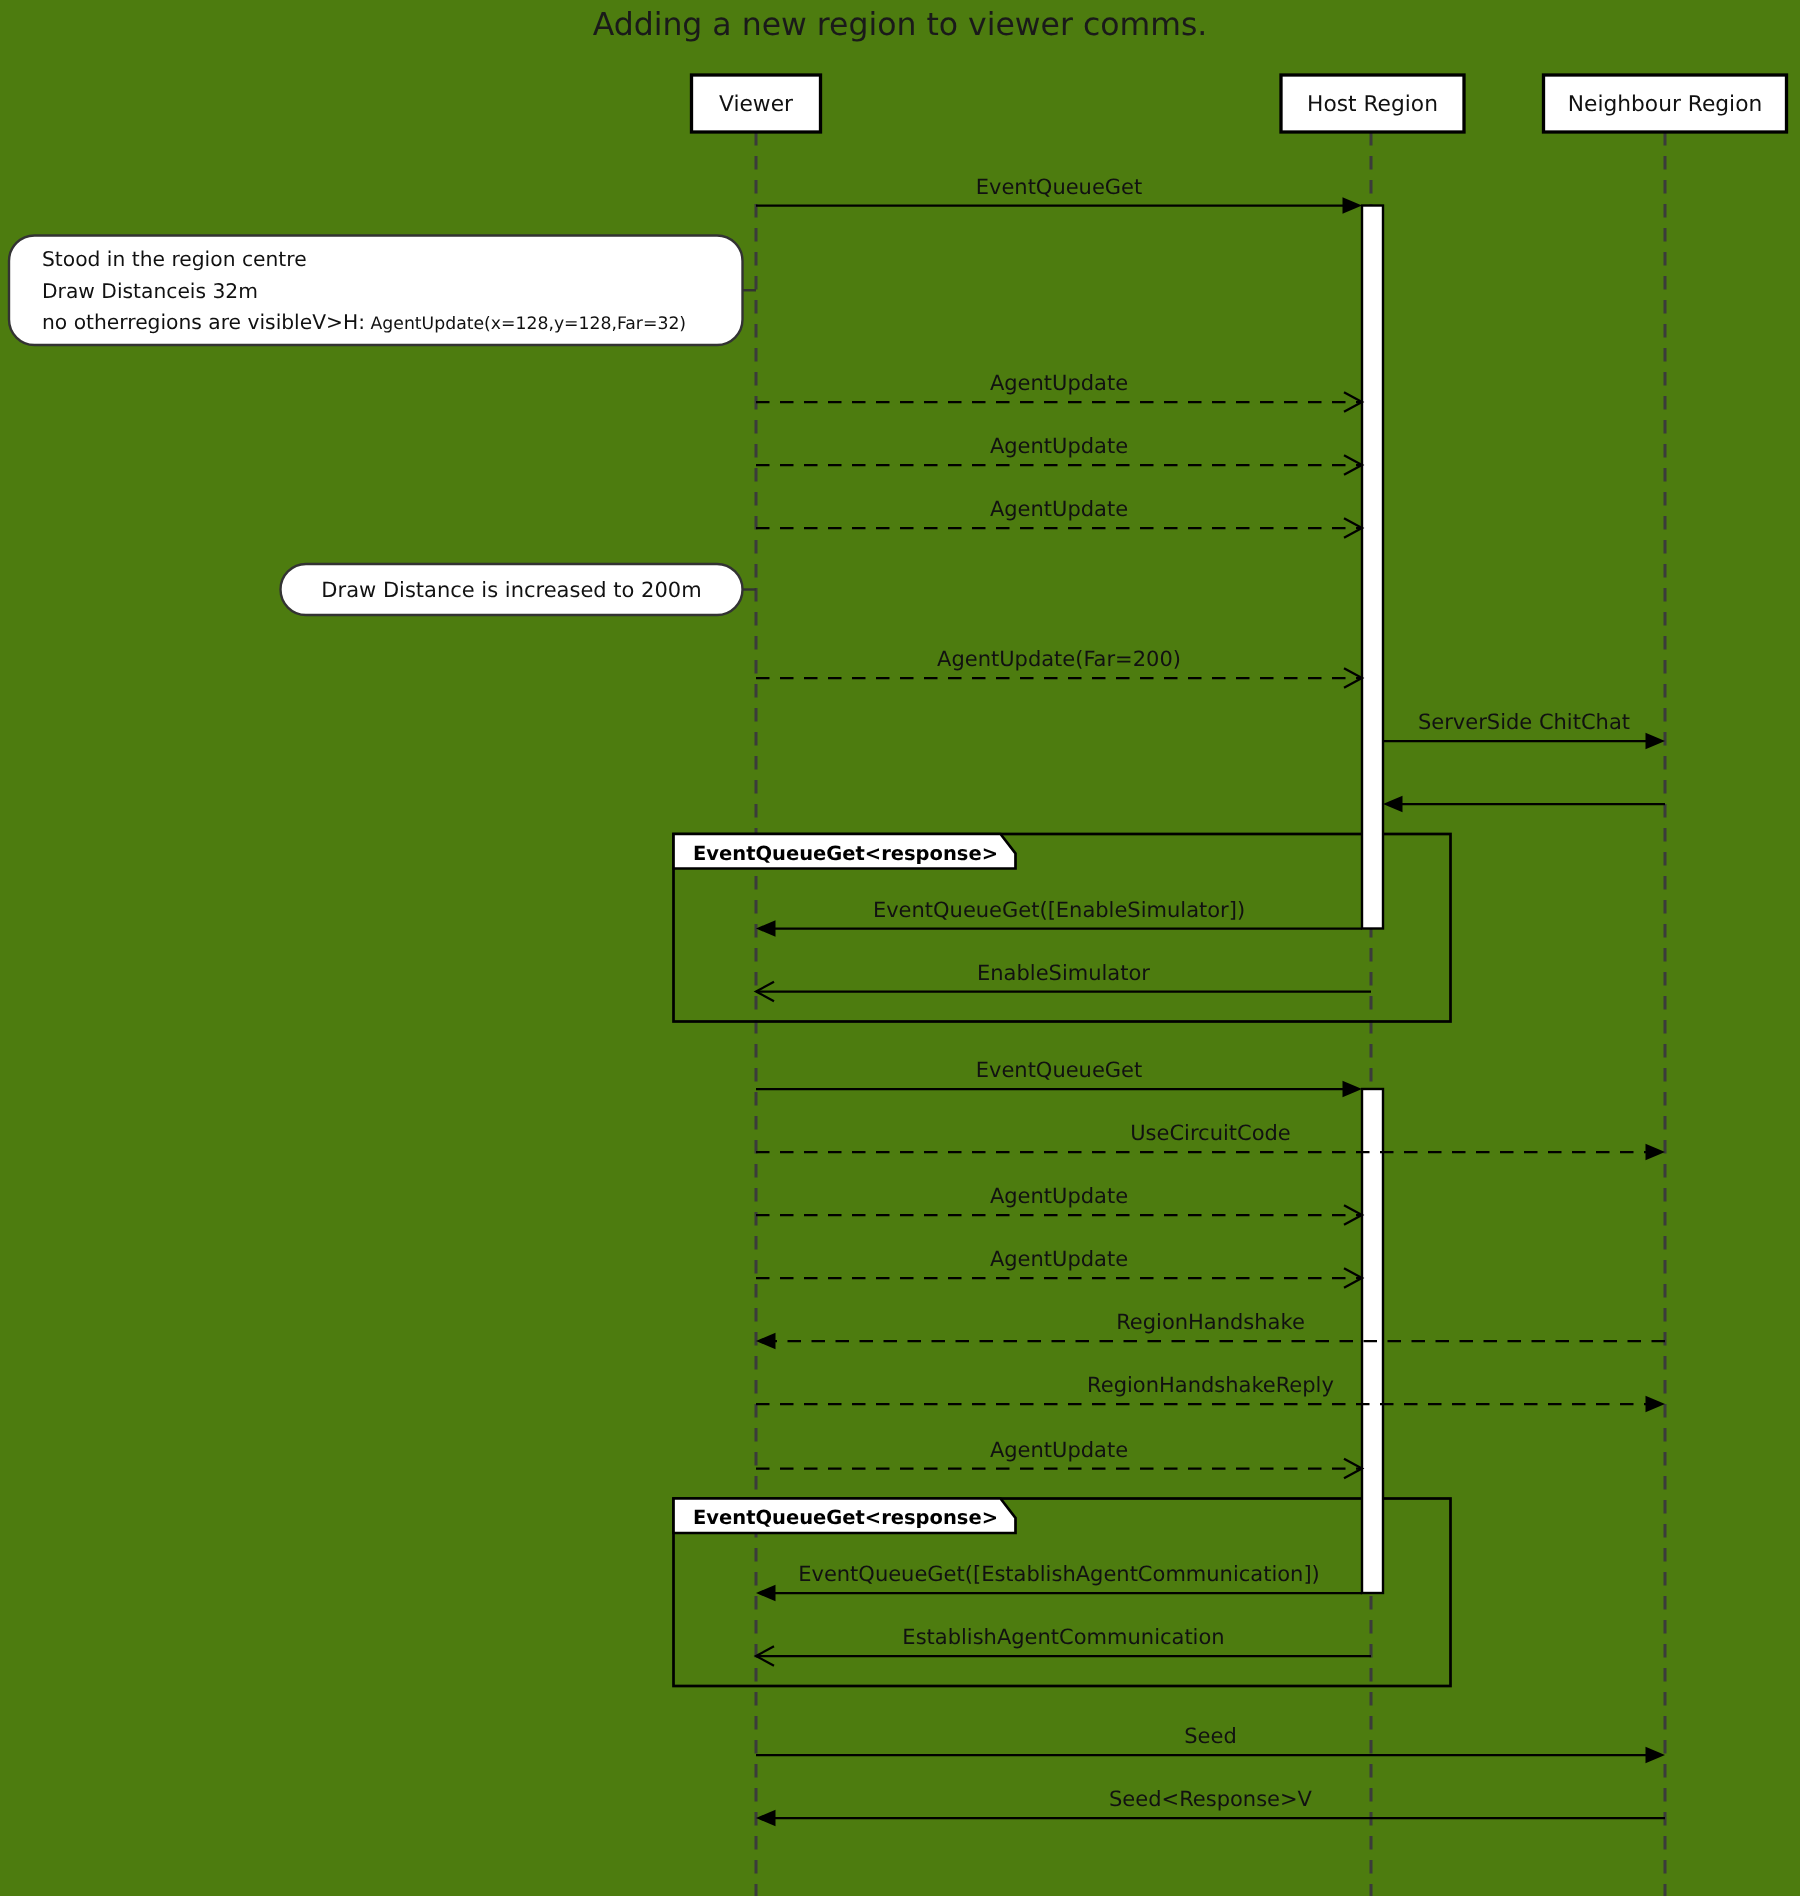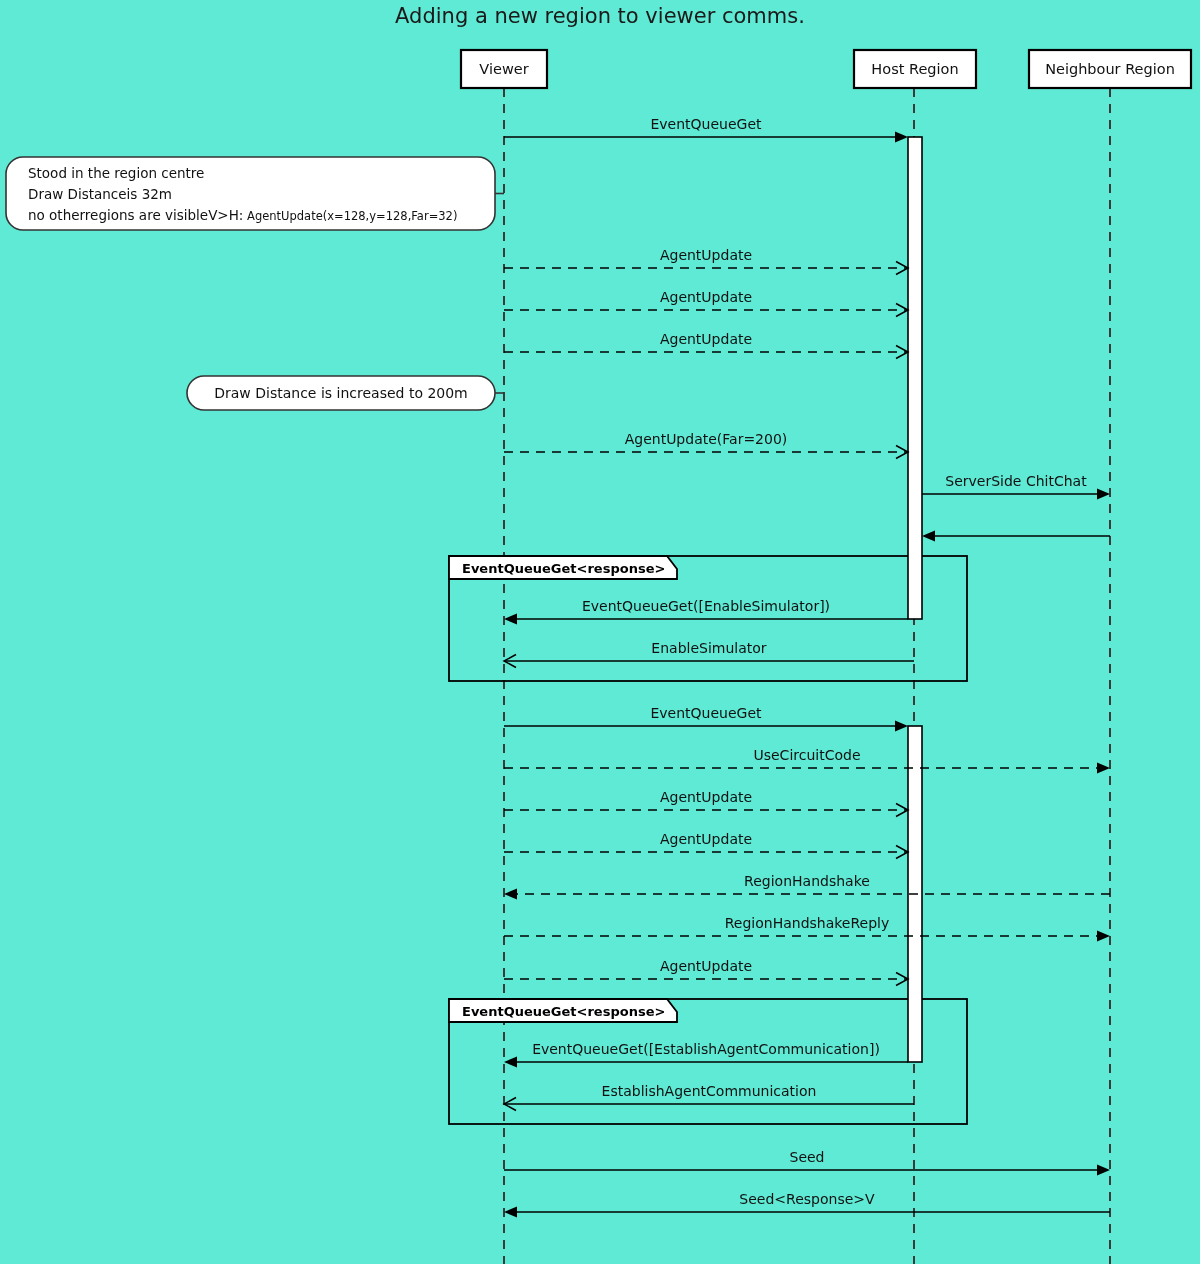--- a/index.html
+++ b/index.html
@@ -9,21 +9,21 @@
   }
   body {
     font-family: "DejaVu Sans", "Liberation Sans", sans-serif;
     color: #000000;
   }
   #canvas {
     position: relative;
     width: 1200px;
     height: 1264px;
     overflow: hidden;
-    background: #5eead4;
+    background: #4d7c0f;
   }
   #diagram-svg {
     position: absolute;
     left: 0;
     top: 0;
     width: 1200px;
     height: 1264px;
   }
   .ttl {
     font-size: 21px;

